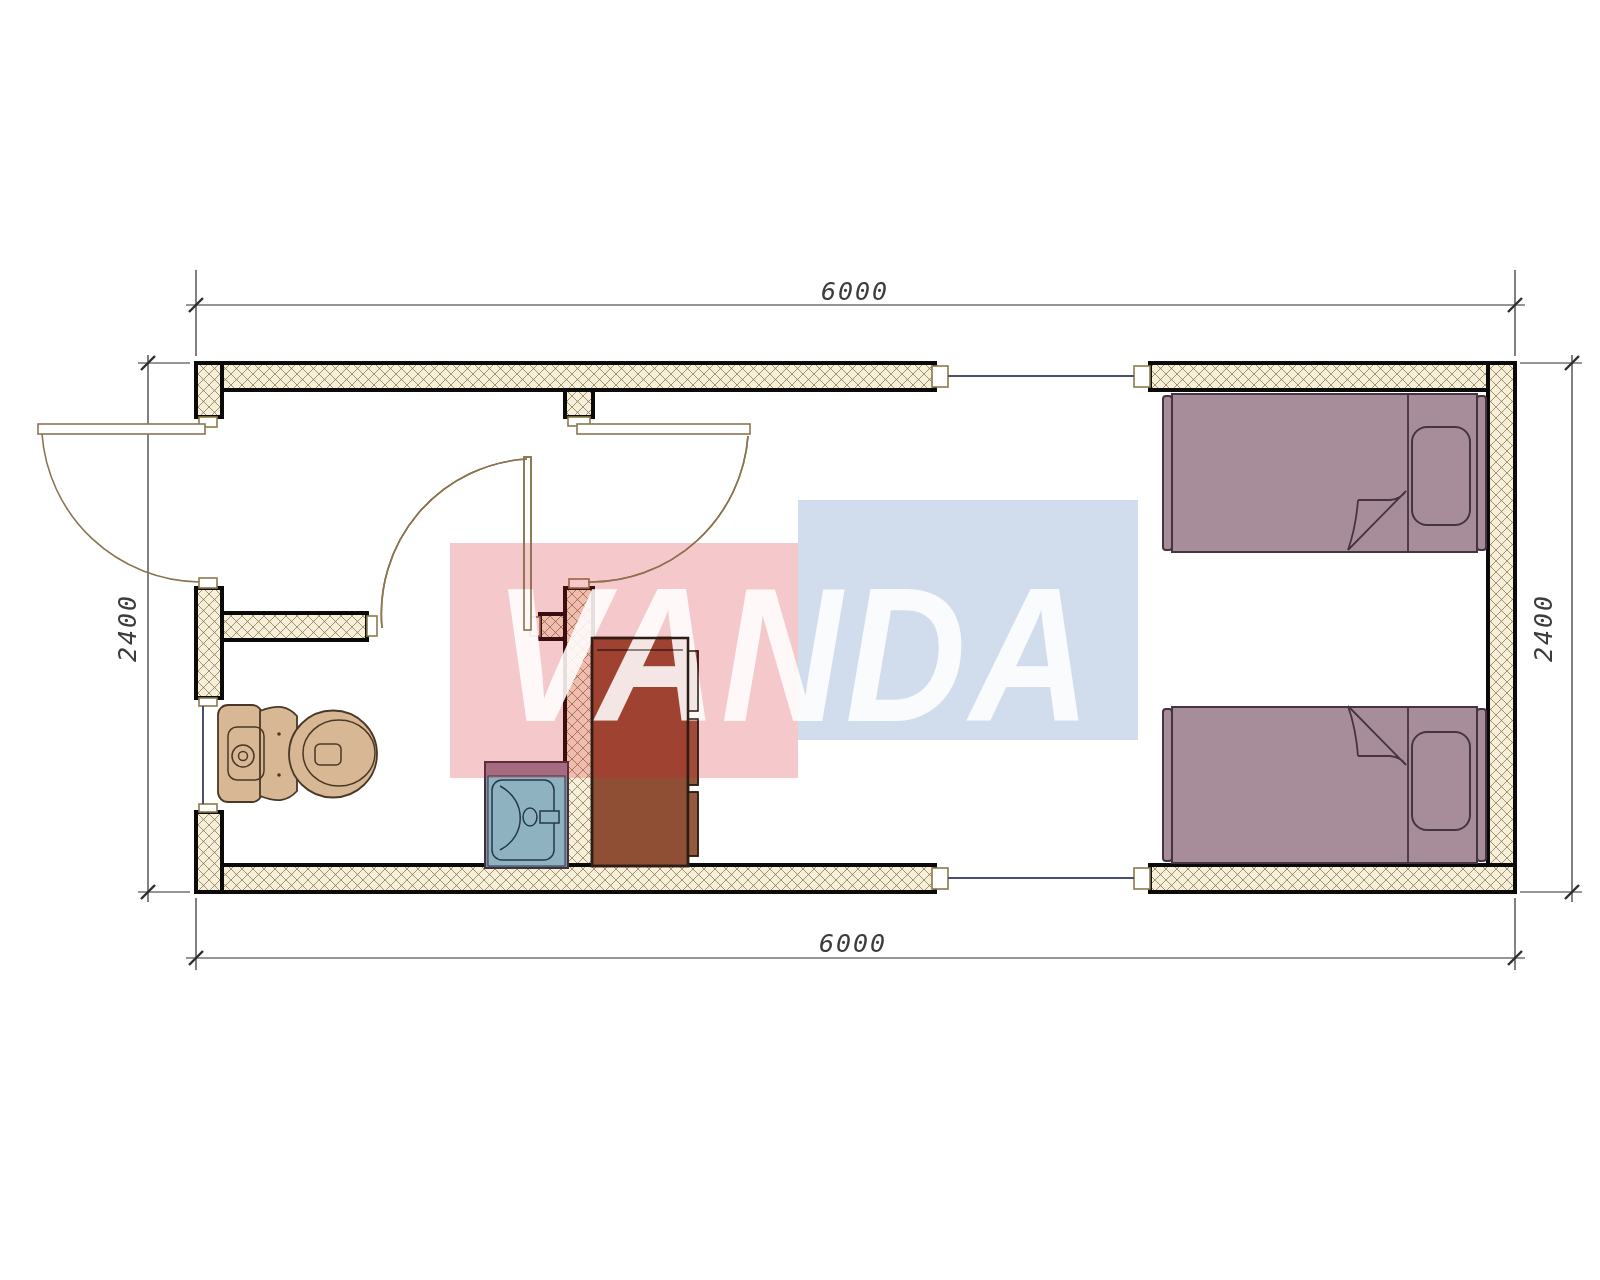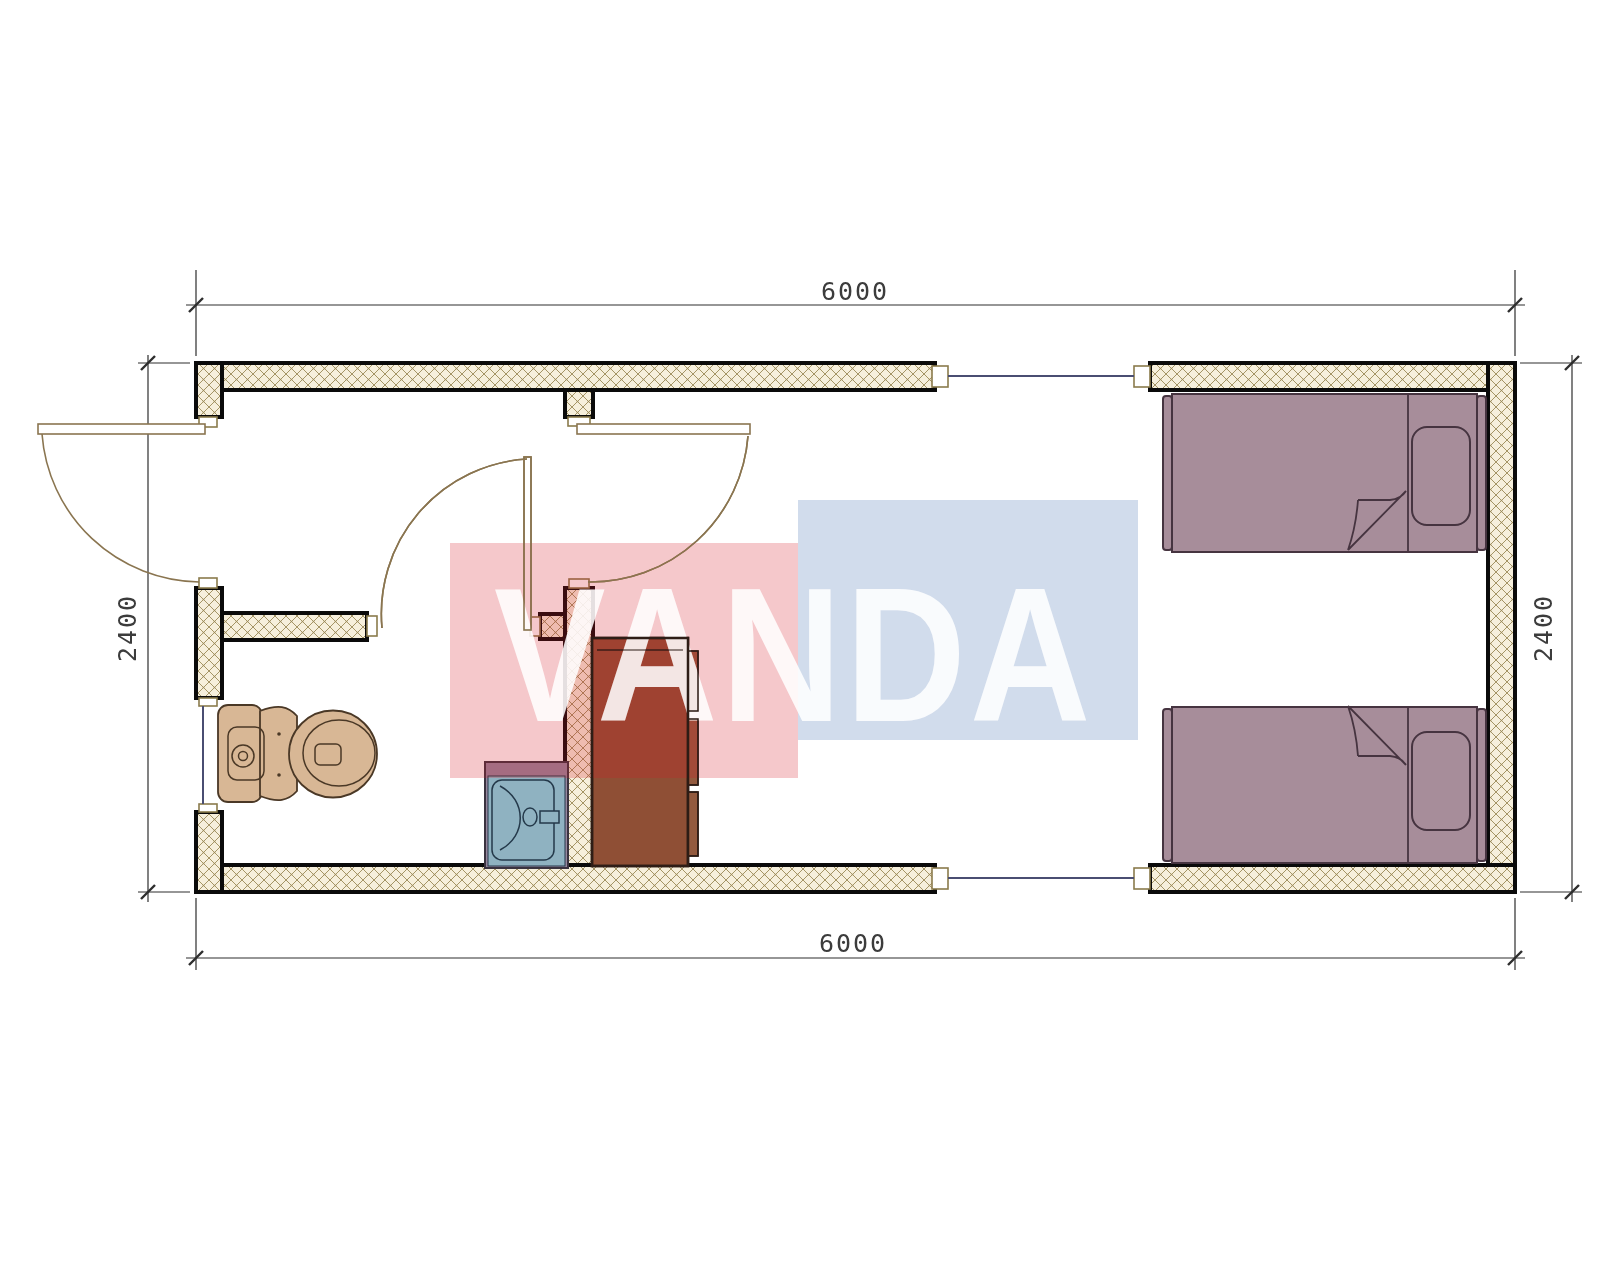--- a/index.html
+++ b/index.html
@@ -1,17 +1,17 @@
 <!DOCTYPE html>
 <html style="--wall_line: #0a0a0a; --hatch_line: #9b8a58; --hatch_bg: #f6efdc; --cap_line: #8a7b4c; --dim_line: #2e2e2e; --dim_text: #3c3c3c; --door_line: #8a7550; --window_line: #4a4e72; --toilet_fill: #d8b795; --toilet_line: #4a3826; --sink_counter: #96879e; --sink_basin: #8fb2c1; --sink_line: #24394a; --wardrobe_fill: #8f4f35; --wardrobe_panel: #935a3e; --wardrobe_line: #2e1d16; --bed_fill: #a78d9a; --bed_line: #463440; --wm_red: rgba(214,26,38,0.24); --wm_blue: rgba(25,80,160,0.20); --wm_text: rgba(255,255,255,0.87);"><head>
 <meta charset="utf-8">
 <style>
   html,body{margin:0;padding:0;background:#ffffff;}
   body{width:1600px;height:1280px;overflow:hidden;font-family:"DejaVu Sans",sans-serif;}
-  #stage{position:relative;width:1412px;height:1280px;background:#fff;}
+  #stage{position:relative;width:1412px;height:1280px;background:#fff;font-style:italic;}
   svg{display:block;}
   .wall{fill:url(#hatch);stroke:var(--wall_line);stroke-width:4;}
   .cap{fill:#ffffff;stroke:var(--cap_line);stroke-width:1.6;}
   .dimline{stroke:var(--dim_line);stroke-width:1.2;fill:none;}
   .tick{stroke:var(--dim_line);stroke-width:2.4;}
   .dimtext{font-family:"DejaVu Sans Mono","Liberation Mono",monospace;font-size:25px;fill:var(--dim_text);letter-spacing:2px;}
   .doorline{stroke:var(--door_line);stroke-width:1.6;fill:none;}
   .leaf{fill:#ffffff;stroke:var(--door_line);stroke-width:1.6;}
   .winline{stroke:var(--window_line);stroke-width:2;fill:none;}
   .toilet{fill:var(--toilet_fill);stroke:var(--toilet_line);stroke-width:1.8;}

